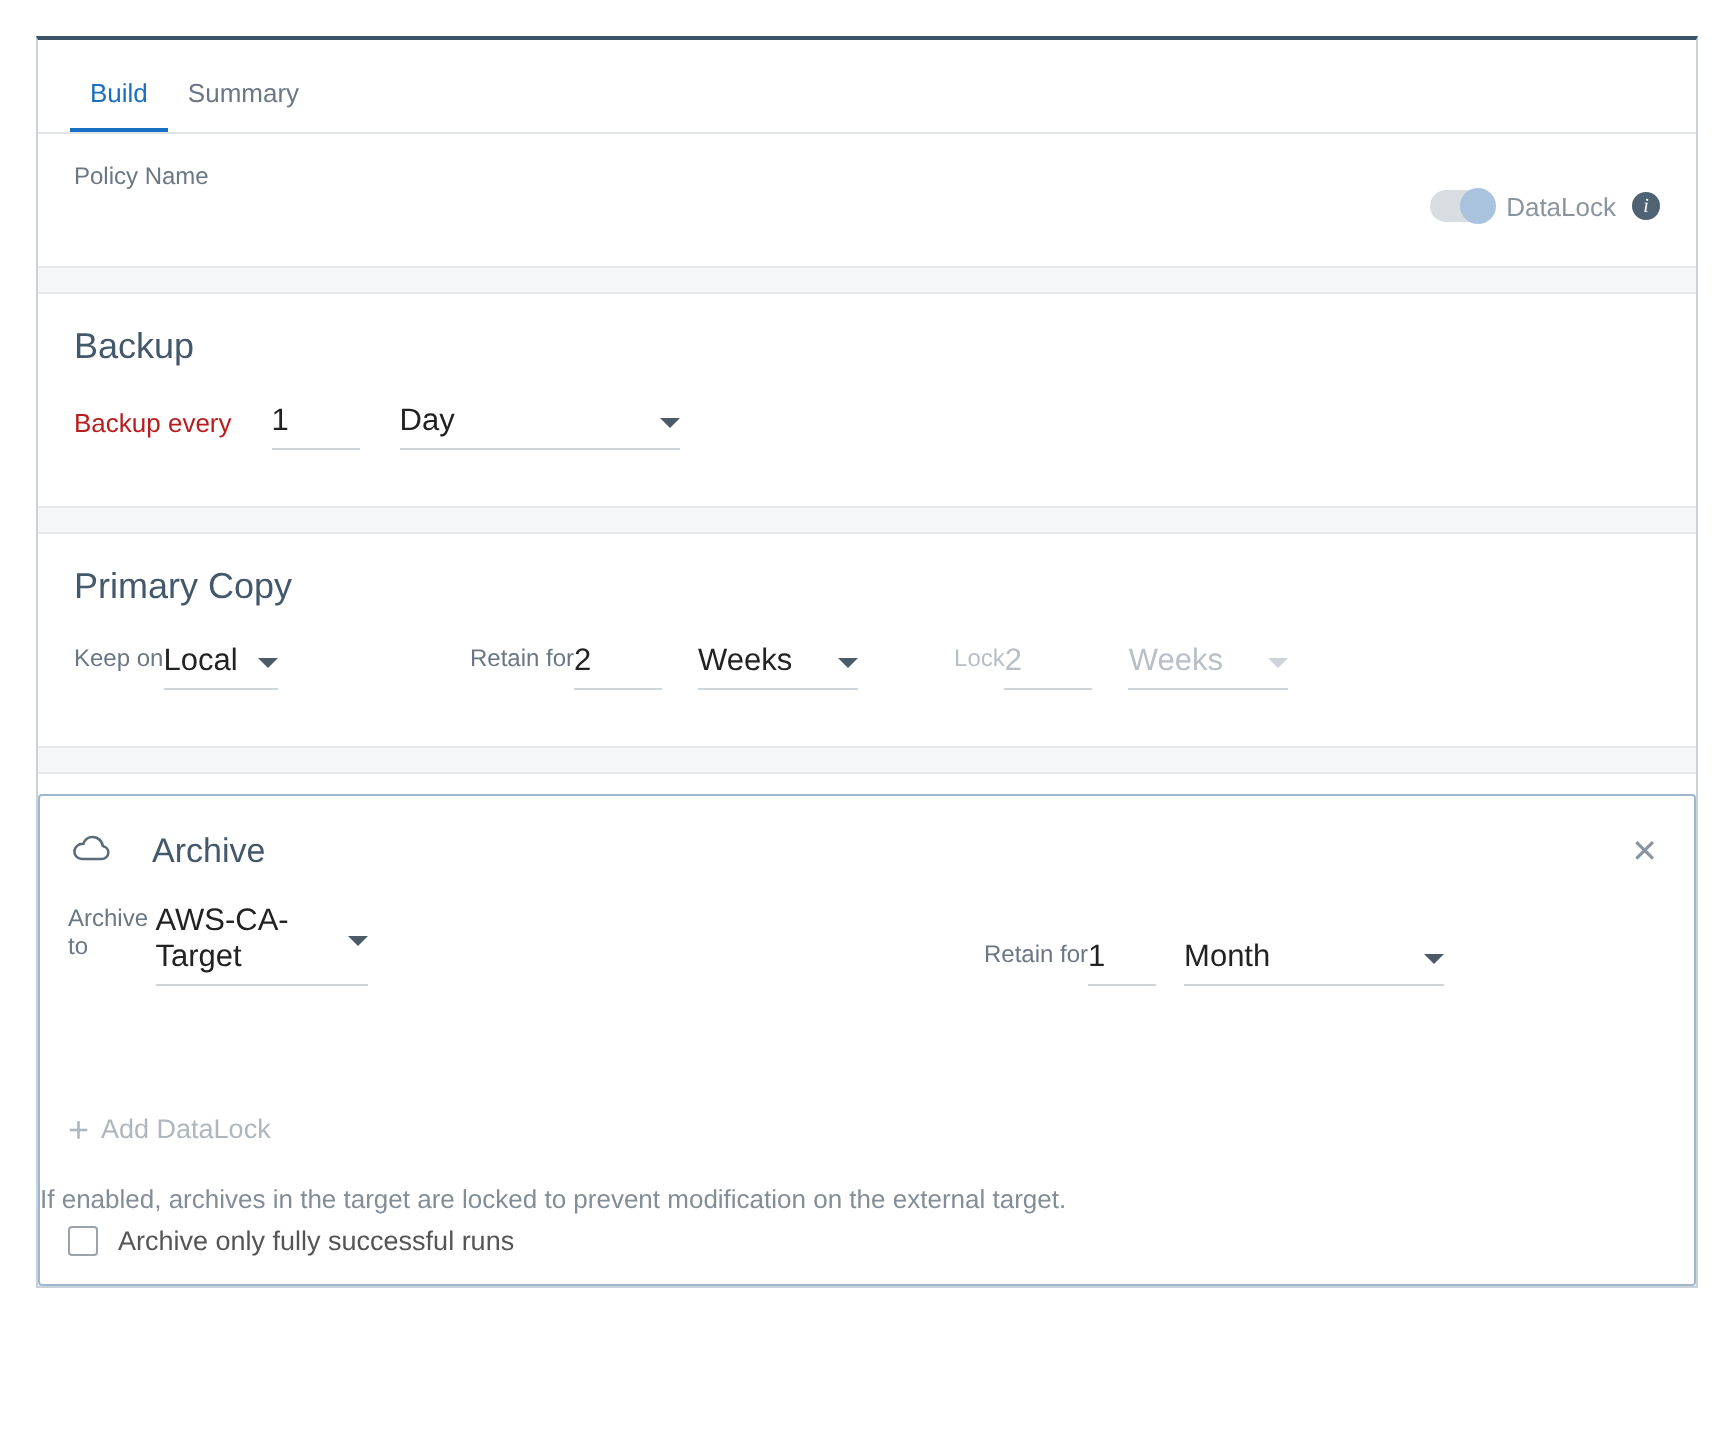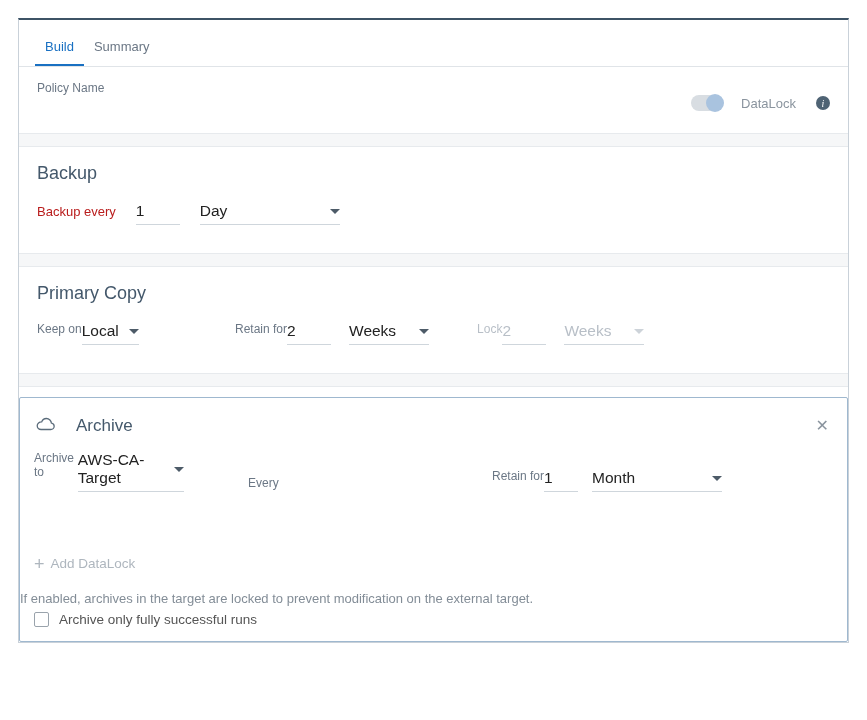--- a/index.html
+++ b/index.html
@@ -71,21 +71,21 @@
   .name-row {
     display: flex;
     align-items: flex-start;
     justify-content: space-between;
     padding: 14px 18px 22px 18px;
   }
   .name-field { width: 390px; }
   .datalock-block {
     display: flex;
     align-items: center;
-    gap: 20px;
+    gap: 8px;
     margin-top: 14px;
   }
   .toggle {
     width: 30px;
     height: 16px;
     border-radius: 10px;
     background: #d8dde2;
     position: relative;
     display: inline-block;
     cursor: pointer;
@@ -306,21 +306,20 @@
 
     <div class="archive-row">
       <div class="field-group" style="width:150px">
         <span class="field-label">Archive to</span>
         <div class="select-wrap">
           <span class="select-text">AWS-CA-Target</span>
           <span class="caret-down"></span>
         </div>
       </div>
       <div class="field-group" style="width:180px">
-        <span class="field-label">Every</span>
       </div>
       <div class="field-group">
         <span class="field-label">Retain for</span>
         <div style="display:flex;gap:14px;align-items:flex-end">
           <input class="num-input" style="width: 34px;" value="1">
           <div class="select-wrap" style="width:130px">
             <span class="select-text">Month</span>
             <span class="caret-down"></span>
           </div>
         </div>

